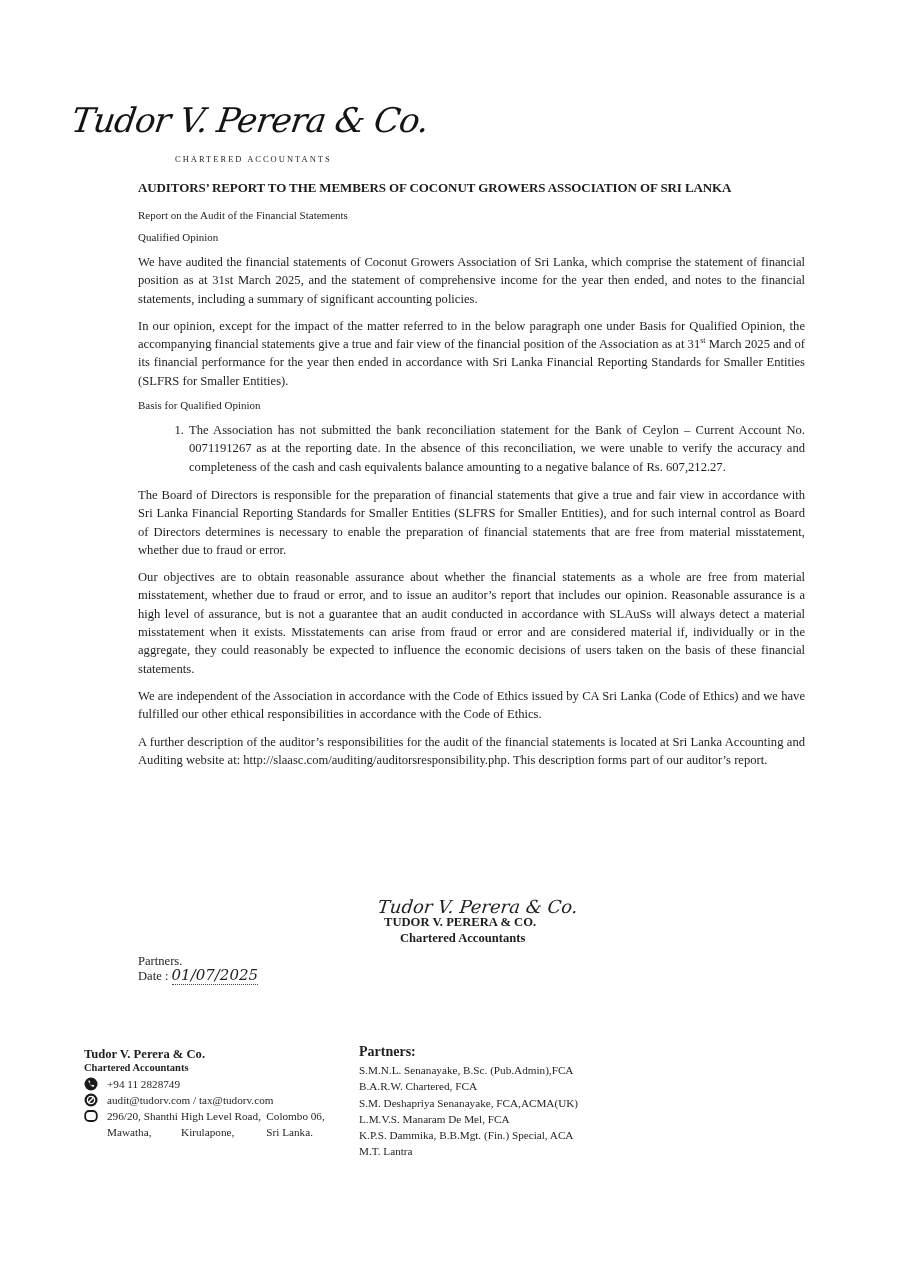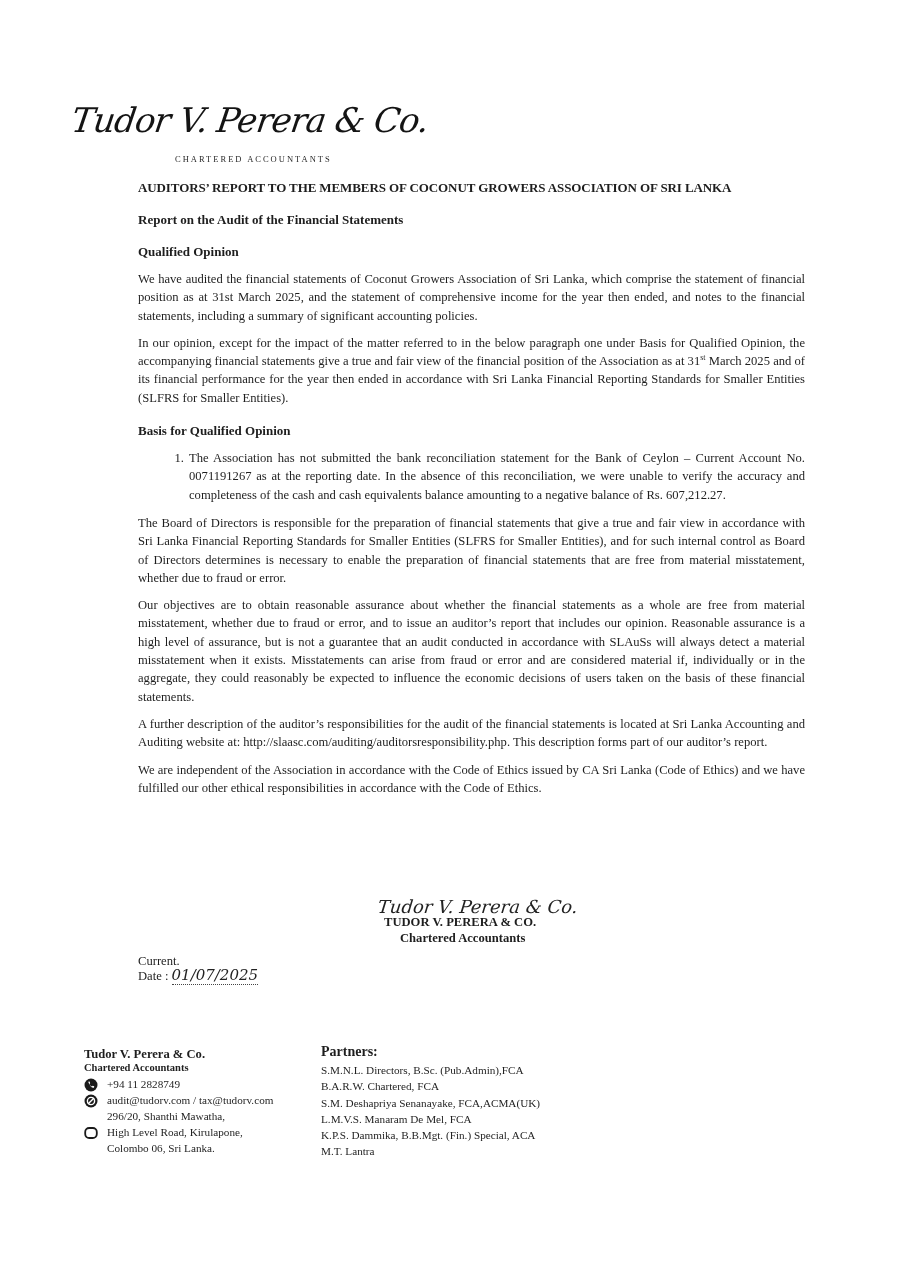--- a/index.html
+++ b/index.html
@@ -3,42 +3,42 @@
 <meta charset="utf-8">
 <style>
   html, body { margin: 0; padding: 0; background: #ffffff; }
   body { width: 905px; height: 1288px; position: relative; overflow: hidden; font-family: "Liberation Serif", serif; color: #1e1e1e; }
   .logo { position: absolute; left: 72px; top: 100px; width: 260px; height: 70px; }
   .logo-script { position: absolute; left: 0; top: 0; font-family: "DejaVu Serif", serif; font-style: italic; font-size: 34px; letter-spacing: -1px; color: #141414; transform: skewX(-8deg); white-space: nowrap; }
   .logo-sub { position: absolute; left: 103px; top: 54px; font-family: "Liberation Serif", serif; font-size: 8.5px; letter-spacing: 2px; color: #2a2a2a; white-space: nowrap; }
 
   .content { position: absolute; left: 138px; top: 180px; width: 667px; }
   .title { font-weight: bold; font-size: 13px; margin: 0 0 13px 0; white-space: nowrap; letter-spacing: -0.1px; }
-  .h { font-weight: bold; font-size: 13px; margin: 16px 0 10px 0; }
+  .h { font-weight: normal; font-size: 11px; margin: 0 0 10px 0; }
   p { font-size: 12.6px; line-height: 18.3px; text-align: justify; margin: 0 0 9px 0; }
   sup { font-size: 8px; line-height: 0; }
   ol { margin: 0 0 10px 0; padding-left: 49px; }
   ol li { font-size: 12.6px; line-height: 18.3px; text-align: justify; padding-left: 2px; }
 
   .sign { position: absolute; left: 380px; top: 896px; width: 240px; }
   .sign-script { font-family: "DejaVu Serif", serif; font-style: italic; font-size: 18px; color: #222; transform: skewX(-6deg); white-space: nowrap; margin-left: -2px; }
   .sign-firm { font-weight: bold; font-size: 12.6px; margin-left: 4px; margin-top: -2px; }
   .sign-sub { font-weight: bold; font-size: 12.6px; margin-left: 20px; margin-top: 1px; }
 
   .dateblock { position: absolute; left: 138px; top: 954px; font-size: 12.6px; line-height: 14px; }
   .date-hand { font-family: "DejaVu Serif", serif; font-style: italic; font-size: 15px; color: #222; border-bottom: 1px dotted #444; }
 
   .footer-left { position: absolute; left: 84px; top: 1047px; width: 250px; }
   .f-firm { font-weight: bold; font-size: 12.6px; }
   .f-sub { font-weight: bold; font-size: 10.5px; margin-bottom: 3px; }
-  .f-row { display: flex; align-items: center; font-size: 11.2px; line-height: 16px; }
+  .f-row { display: flex; align-items: flex-start; font-size: 11.2px; line-height: 16px; }
   .f-icon { width: 14px; height: 14px; margin-right: 9px; margin-top: 1px; flex: 0 0 14px; display: inline-flex; align-items: center; justify-content: center; }
-  .addr { display: flex; flex-direction: column; }
+  .addr { display: flex; }
 
-  .footer-right { position: absolute; left: 321px; top: 1044px; width: 270px; }
+  .footer-right { position: absolute; left: 359px; top: 1044px; width: 270px; }
   .p-title { font-weight: bold; font-size: 14px; margin-bottom: 2px; }
   .p-item { font-size: 11.2px; line-height: 16.3px; white-space: nowrap; }
 </style>
 </head>
 <body>
 
 <div class="logo">
   <div class="logo-script">Tudor V. Perera &amp; Co.</div>
   <div class="logo-sub">CHARTERED ACCOUNTANTS</div>
 </div>
@@ -52,32 +52,32 @@
   <p><span>In our opinion, except for the impact of the matter referred to in the below paragraph one under Basis for Qualified Opinion, the accompanying financial statements give a true and fair view of the financial position of the Association as at 31</span><sup>st</sup><span> March 2025 and of its financial performance for the year then ended in accordance with Sri Lanka Financial Reporting Standards for Smaller Entities (SLFRS for Smaller Entities).</span></p>
 
   <div class="h">Basis for Qualified Opinion</div>
   <ol>
     <li>The Association has not submitted the bank reconciliation statement for the Bank of Ceylon – Current Account No. 0071191267 as at the reporting date. In the absence of this reconciliation, we were unable to verify the accuracy and completeness of the cash and cash equivalents balance amounting to a negative balance of Rs. 607,212.27.</li>
   </ol>
 
   <p>The Board of Directors is responsible for the preparation of financial statements that give a true and fair view in accordance with Sri Lanka Financial Reporting Standards for Smaller Entities (SLFRS for Smaller Entities), and for such internal control as Board of Directors determines is necessary to enable the preparation of financial statements that are free from material misstatement, whether due to fraud or error.</p>
 
   <p>Our objectives are to obtain reasonable assurance about whether the financial statements as a whole are free from material misstatement, whether due to fraud or error, and to issue an auditor’s report that includes our opinion. Reasonable assurance is a high level of assurance, but is not a guarantee that an audit conducted in accordance with SLAuSs will always detect a material misstatement when it exists. Misstatements can arise from fraud or error and are considered material if, individually or in the aggregate, they could reasonably be expected to influence the economic decisions of users taken on the basis of these financial statements.</p>
+  <p>We are independent of the Association in accordance with the Code of Ethics issued by CA Sri Lanka (Code of Ethics) and we have fulfilled our other ethical responsibilities in accordance with the Code of Ethics.</p>
   <p>A further description of the auditor’s responsibilities for the audit of the financial statements is located at Sri Lanka Accounting and Auditing website at: http://slaasc.com/auditing/auditorsresponsibility.php. This description forms part of our auditor’s report.</p>
-  <p>We are independent of the Association in accordance with the Code of Ethics issued by CA Sri Lanka (Code of Ethics) and we have fulfilled our other ethical responsibilities in accordance with the Code of Ethics.</p>
 </div>
 
 <div class="sign">
   <div class="sign-script">Tudor V. Perera &amp; Co.</div>
   <div class="sign-firm">TUDOR V. PERERA &amp; CO.</div>
   <div class="sign-sub">Chartered Accountants</div>
 </div>
 
 <div class="dateblock">
-  <div>Current.</div>
+  <div>Partners.</div>
   <div><span>Date : </span><span class="date-hand">01/07/2025</span></div>
 </div>
 
 <div class="footer-left">
   <div class="f-firm">Tudor V. Perera &amp; Co.</div>
   <div class="f-sub">Chartered Accountants</div>
   <div class="f-row">
     <span class="f-icon">
       <svg width="14" height="14" viewBox="0 0 14 14">
           <circle cx="7" cy="7" r="6.5" fill="#1a1a1a"></circle>
@@ -105,19 +105,19 @@
     <span class="addr">
       <span>296/20, Shanthi Mawatha,</span>
       <span>High Level Road, Kirulapone,</span>
       <span>Colombo 06, Sri Lanka.</span>
     </span>
   </div>
 </div>
 
 <div class="footer-right">
   <div class="p-title">Partners:</div>
-  <div class="p-item">S.M.N.L. Directors, B.Sc. (Pub.Admin),FCA</div>
+  <div class="p-item">S.M.N.L. Senanayake, B.Sc. (Pub.Admin),FCA</div>
   <div class="p-item">B.A.R.W. Chartered, FCA</div>
   <div class="p-item">S.M. Deshapriya Senanayake, FCA,ACMA(UK)</div>
   <div class="p-item">L.M.V.S. Manaram De Mel, FCA</div>
   <div class="p-item">K.P.S. Dammika, B.B.Mgt. (Fin.) Special, ACA</div>
   <div class="p-item">M.T. Lantra</div>
 </div>
 
 </body></html>

